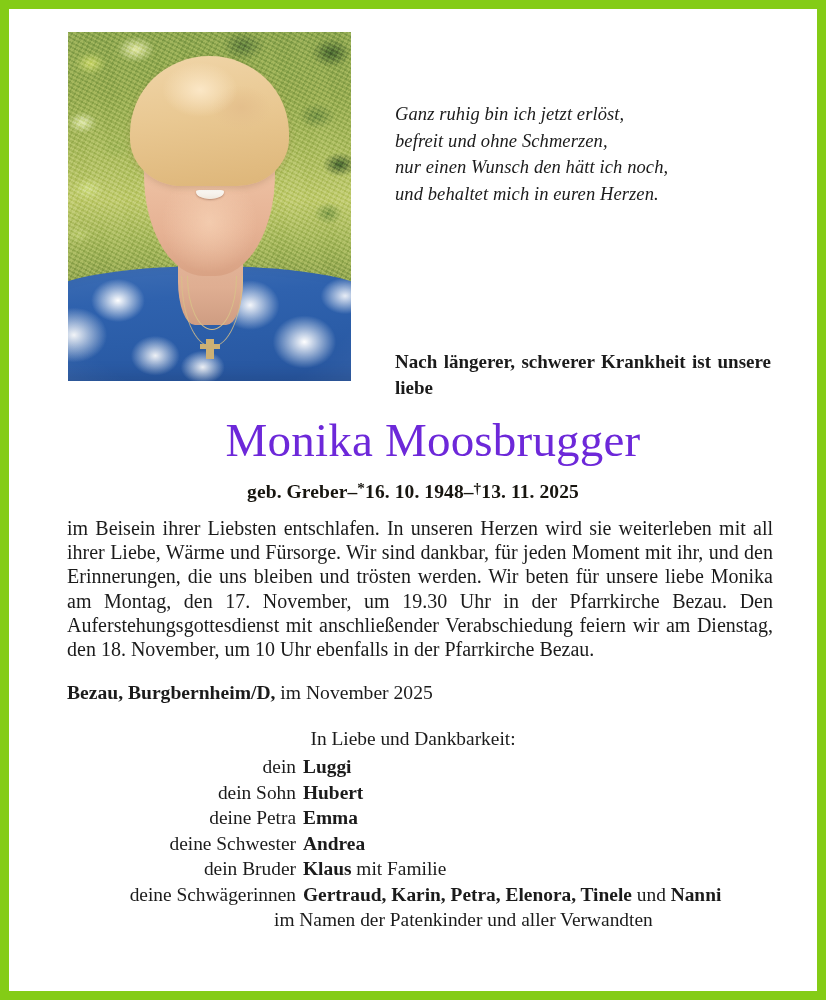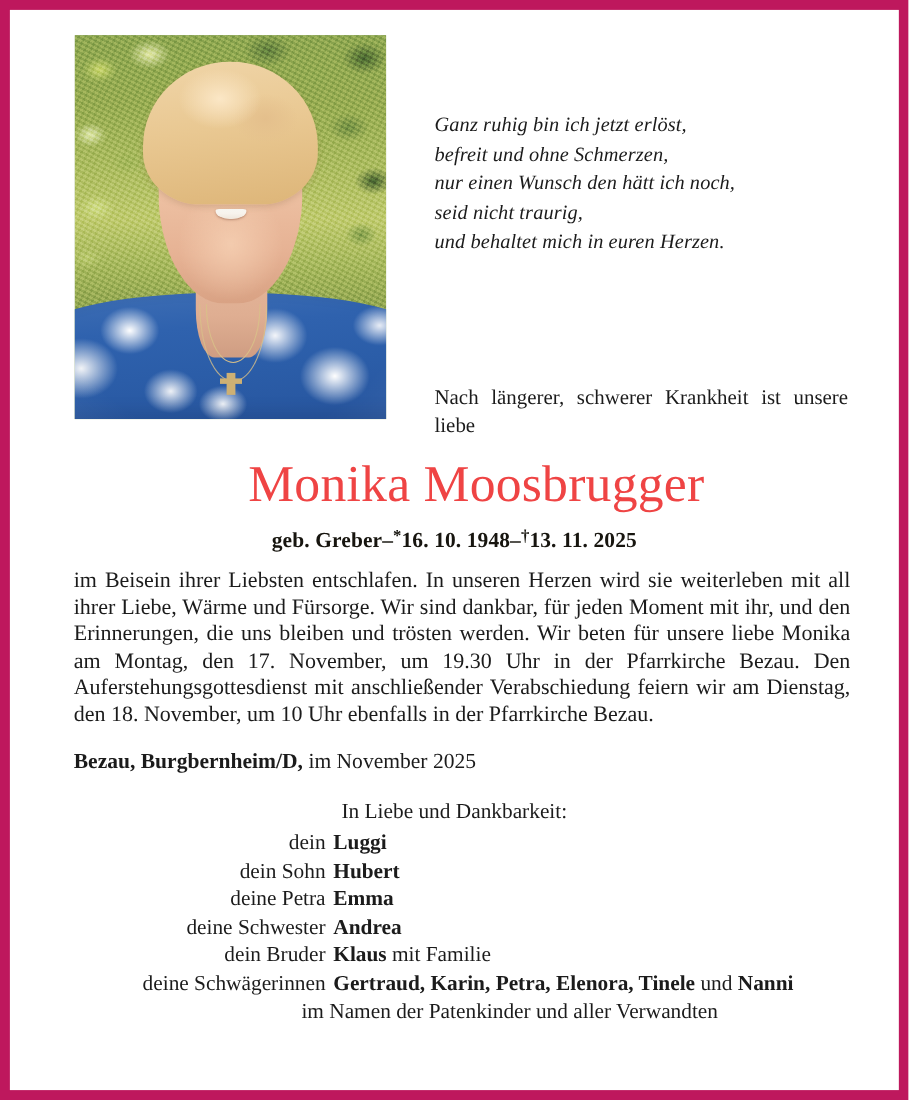--- a/index.html
+++ b/index.html
@@ -7,21 +7,21 @@
     width:826px;height:1000px;
     background:#ffffff;
     font-family:"Liberation Serif","DejaVu Serif",serif;
     -webkit-font-smoothing:antialiased;
   }
   .notice{
     position:relative;
     width:826px;height:1000px;
     box-sizing:border-box;
     background:#ffffff;
-    border:9px solid #be185d;
+    border:9px solid #84cc16;
     overflow:hidden;
   }
   .inner{
     position:relative;
     width:100%;height:100%;
     background:#ffffff;
   }
 
   
   .photo{
@@ -130,30 +130,30 @@
     line-height:26.5px;
     color:#1b1b1b;
     letter-spacing:.1px;
   }
   .poem div{white-space:nowrap;}
 
   
   .intro{
     position:absolute;left:386px;top:340px;width:376px;
     font-size:19px;line-height:26px;color:#1b1b1b;
-    text-align:justify;text-align-last:left;
+    text-align:justify;text-align-last:left;font-weight:bold;
   }
 
   
   .name{
     position:absolute;left:0;right:0;top:404px;
     text-align:center;
     font-size:47px;
     line-height:54px;
-    color:#ef4444;
+    color:#6d28d9;
     letter-spacing:.2px;
     padding-left:40px;
   }
   .dates{
     position:absolute;left:0;right:0;top:470px;
     text-align:center;
     font-weight:bold;
     font-size:19.5px;
     color:#17150f;
     letter-spacing:.1px;
@@ -226,21 +226,20 @@
       <div class="ph-chain b"></div>
       <div class="ph-chain"></div>
       <div class="ph-cross"></div>
       <div class="ph-layer ph-soft"></div>
     </div>
 
     <div class="poem">
       <div>Ganz ruhig bin ich jetzt erlöst,</div>
       <div>befreit und ohne Schmerzen,</div>
       <div>nur einen Wunsch den hätt ich noch,</div>
-      <div>seid nicht traurig,</div>
       <div>und behaltet mich in euren Herzen.</div>
     </div>
 
     <div class="intro">Nach längerer, schwerer Krankheit ist unsere liebe</div>
 
     <div class="name">Monika Moosbrugger</div>
 
     <div class="dates"><span>geb. Greber</span><span>–</span><sup>*</sup><span>16. 10. 1948</span><span>–</span><sup>†</sup><span>13. 11. 2025</span></div>
 
     <div class="body-copy">im Beisein ihrer Liebsten entschlafen. In unseren Herzen wird sie weiterleben mit all ihrer Liebe, Wärme und Fürsorge. Wir sind dankbar, für jeden Moment mit ihr, und den Erinnerungen, die uns bleiben und trösten werden. Wir beten für unsere liebe Monika am Montag, den 17. November, um 19.30 Uhr in der Pfarrkirche Bezau. Den Auferstehungsgottesdienst mit anschließender Verabschiedung feiern wir am Dienstag, den 18. November, um 10 Uhr ebenfalls in der Pfarrkirche Bezau.</div>

